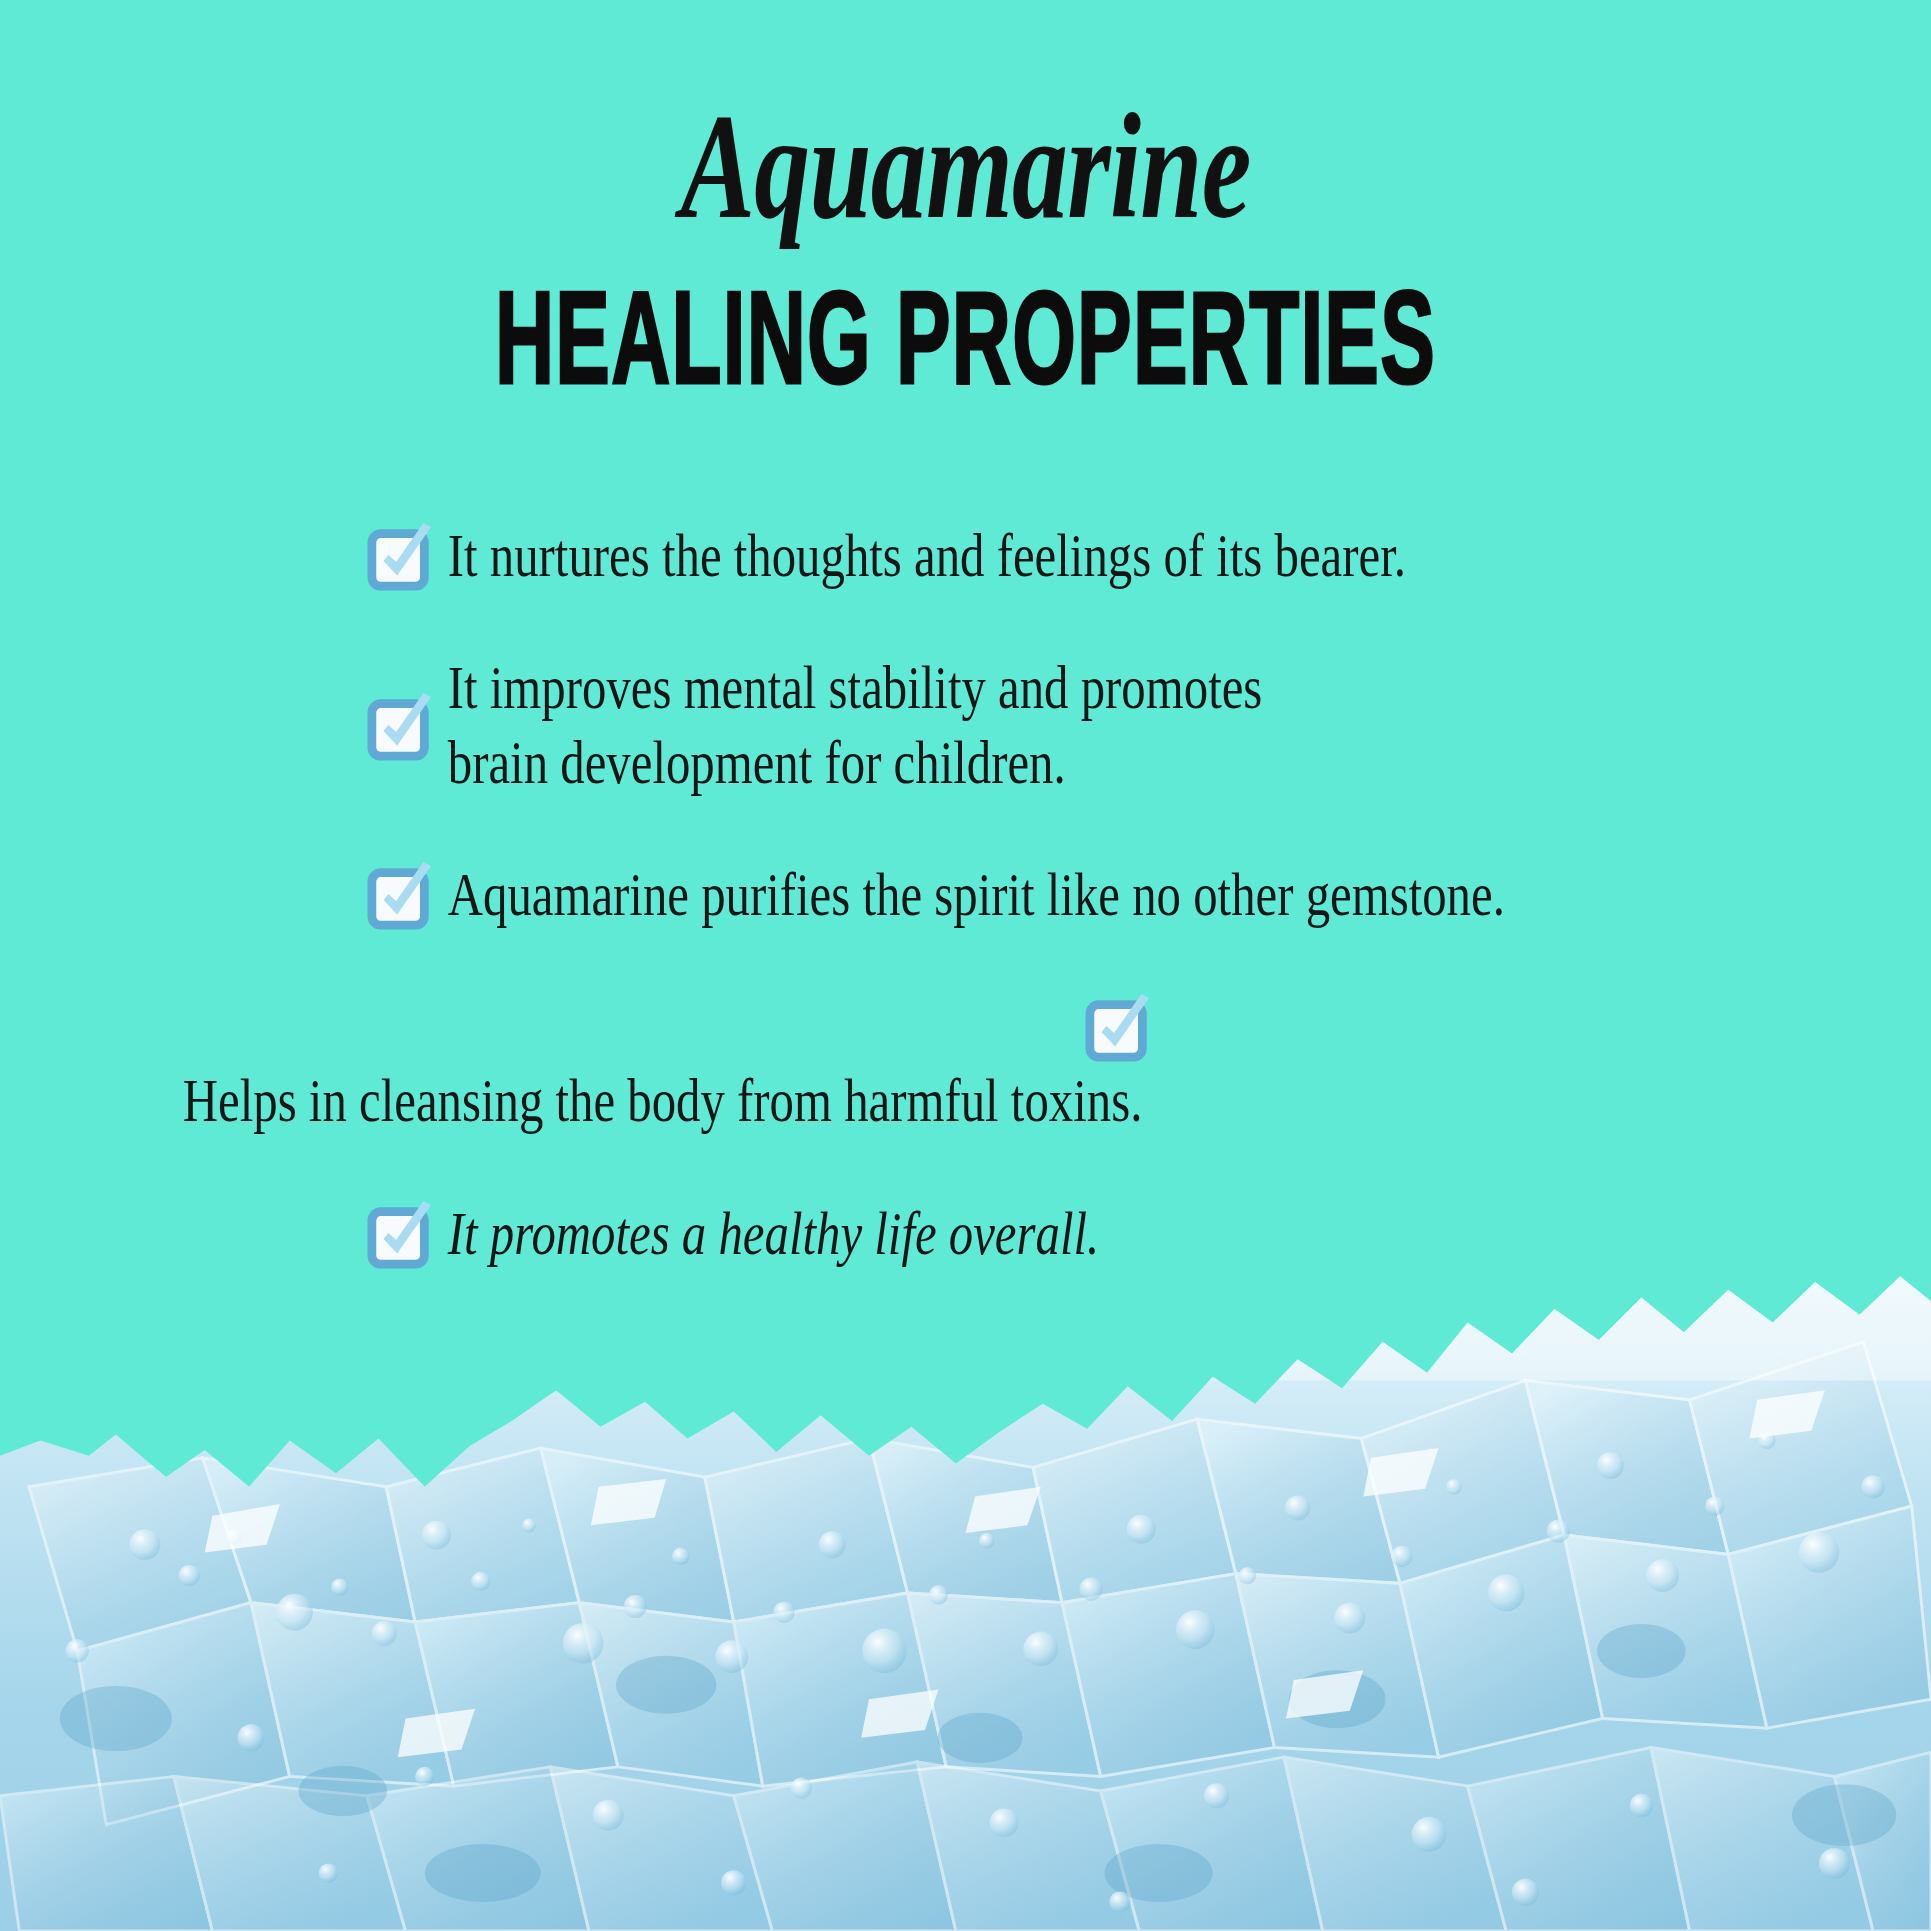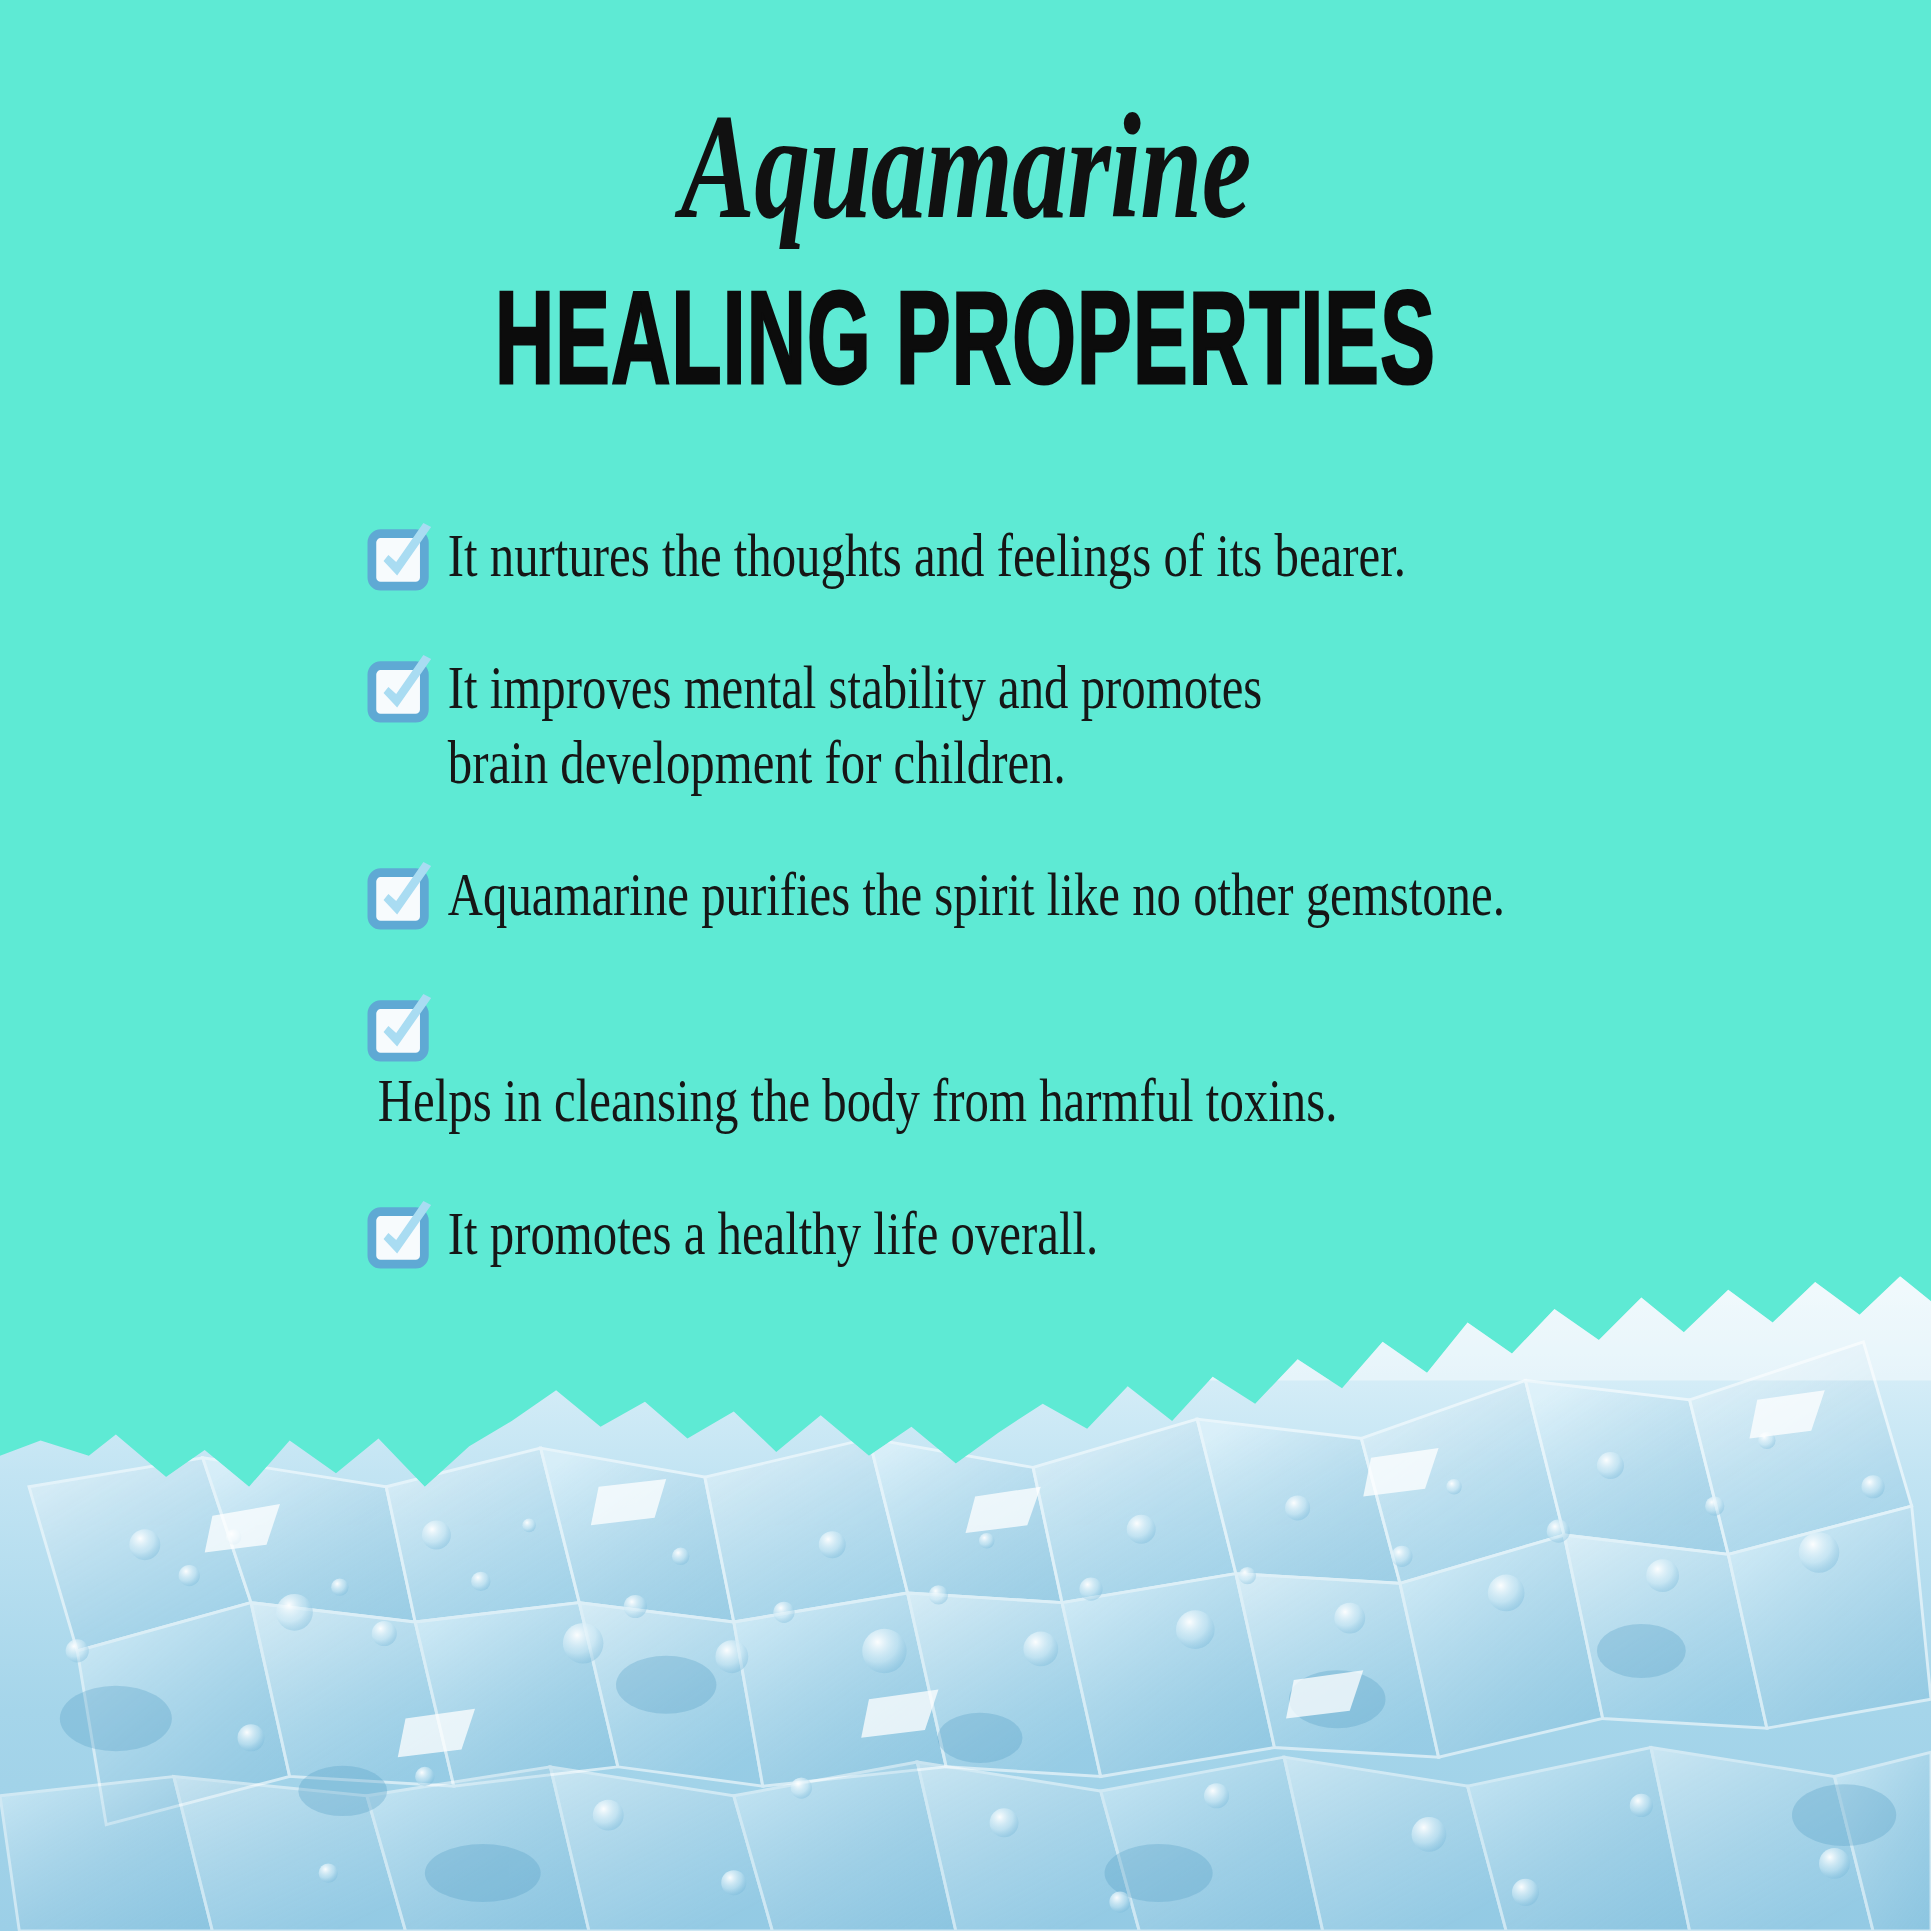--- a/index.html
+++ b/index.html
@@ -59,21 +59,21 @@
   .list-block {
     position: absolute;
     left: 367px;
     top: 519px;
     width: 1506px;
     z-index: 5;
   }
   .list-item {
     position: relative;
     display: flex;
-    align-items: flex-start;
+    align-items: center;
     margin-bottom: 58px;
   }
   .list-item.tight { }
 
   .check-wrap {
     position: relative;
     flex: 0 0 auto;
     width: 70px;
     height: 68px;
     margin-top: 5.8px;
@@ -159,21 +159,21 @@
     <div class="list-item" style="margin-top:54px;flex-direction:column;">
       <span class="check-wrap">
         <svg viewBox="0 0 72 70" xmlns="http://www.w3.org/2000/svg">
           <rect x="5" y="9" width="54" height="54" rx="9" ry="9" fill="#f7fbfd" stroke="#5fa9d4" stroke-width="9"></rect>
           <path d="M17 37 L31 52 L66 2 L58 -2 L30 38 L22 31 Z" fill="#a9dcf2"></path>
         </svg>
       </span>
       <span class="item-text">Helps in cleansing the body from harmful toxins.</span>
     </div>
 
-    <div class="list-item" style="margin-top:54px;">
+    <div class="list-item" style="margin-top:54px;font-style:italic;">
       <span class="check-wrap">
         <svg viewBox="0 0 72 70" xmlns="http://www.w3.org/2000/svg">
           <rect x="5" y="9" width="54" height="54" rx="9" ry="9" fill="#f7fbfd" stroke="#5fa9d4" stroke-width="9"></rect>
           <path d="M17 37 L31 52 L66 2 L58 -2 L30 38 L22 31 Z" fill="#a9dcf2"></path>
         </svg>
       </span>
       <span class="item-text">It promotes a healthy life overall.</span>
     </div>
 
   </div>

